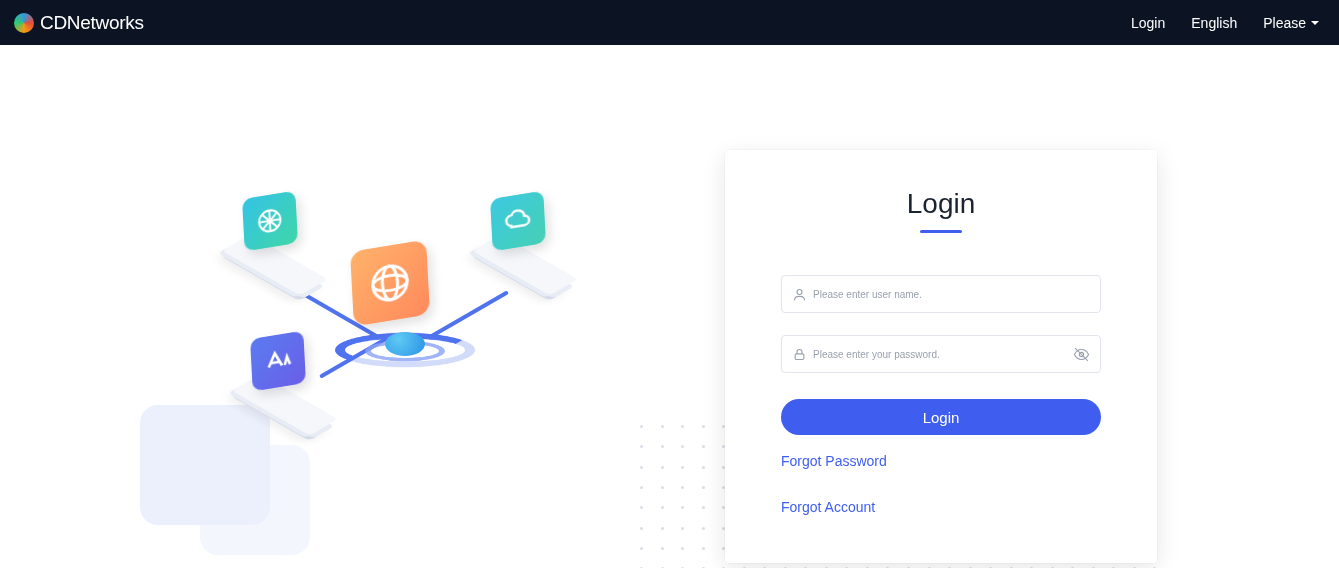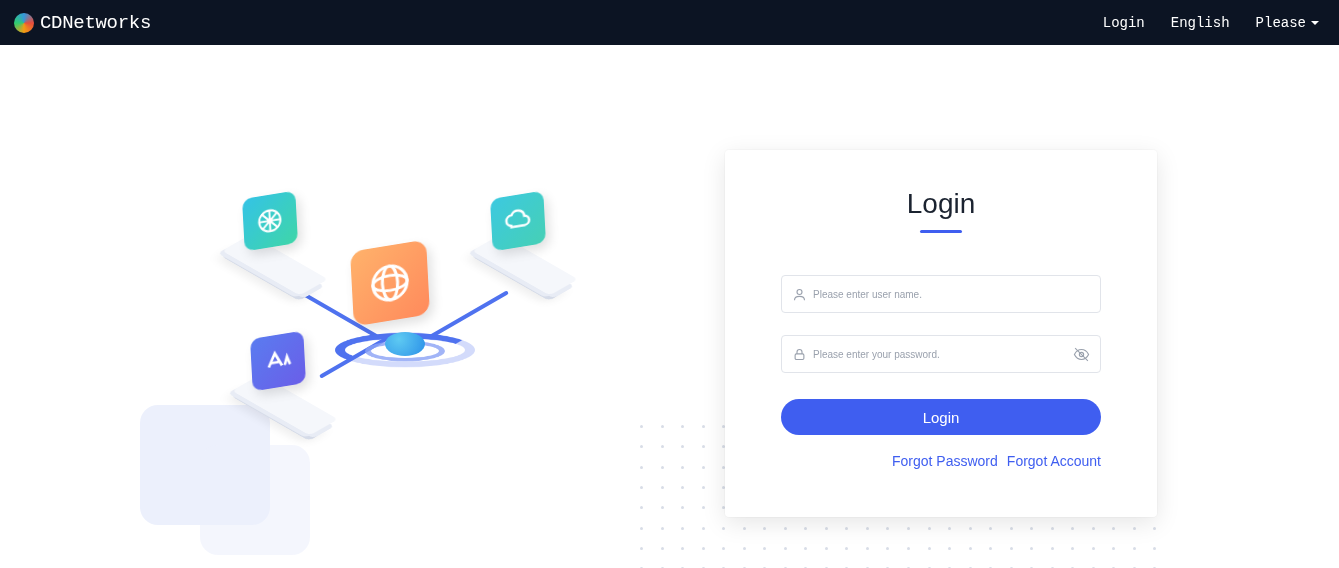--- a/index.html
+++ b/index.html
@@ -15,21 +15,20 @@
       overflow: hidden;
       position: relative;
     }
     .header {
       background: #0c1423;
       height: 45px;
       display: flex;
       align-items: center;
       justify-content: space-between;
       padding: 0 20px 0 14px;
-      font-family: Liberation Mono, monospace;
     }
     .logo-group {
       display: flex;
       align-items: center;
       gap: 6px;
     }
     .logo-icon {
       width: 20px;
       height: 20px;
       border-radius: 50%;
@@ -261,22 +260,23 @@
       color: #ffffff;
       border: none;
       border-radius: 18px;
       font-size: 15px;
       cursor: pointer;
       margin-top: 4px;
     }
     .links-row {
       display: flex;
       justify-content: flex-end;
-      gap: 9px;
+      gap: 30px;
       margin-top: 18px;
+      flex-direction: column;
     }
     .links-row a {
       color: #3f5ef0;
       font-size: 14px;
       text-decoration: none;
       cursor: pointer;
     }
     .card svg { width: 60%; height: 60%; }
   </style>
 </head>

